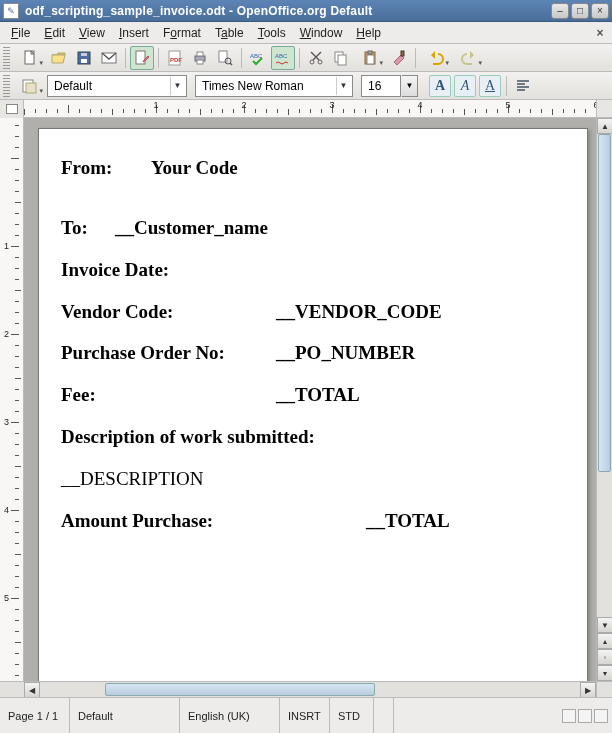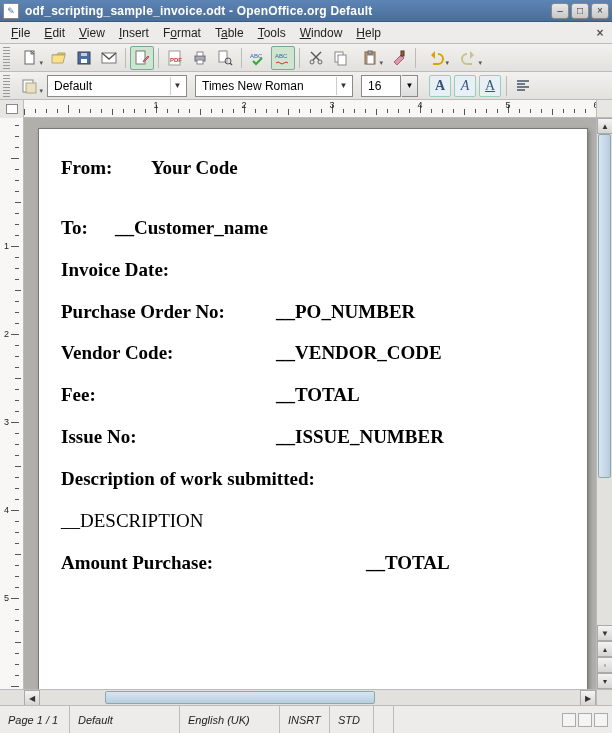--- a/index.html
+++ b/index.html
@@ -244,27 +244,26 @@
   }
   .hscroll .sb-track { flex:1; position:relative; }
   .hscroll .sb-thumb {
     position:absolute; top:1px; bottom:1px; left:12%; width:50%;
     background: linear-gradient(to bottom,#d7e5f2,#b9cde0);
     border:1px solid #8aa; border-radius:2px;
   }
   .hscroll-corner { width:16px; border-left:1px solid #bbb; }
   
   .statusbar {
-    height: 28px;
+    height: 36px;
     background: #edeceb;
     border-top: 1px solid #bbb;
     display:flex; align-items:stretch;
     font-size: 11px;
     color:#222;
-    font-style:italic;
   }
   .status-cell {
     border-right: 1px solid #bbb;
     padding: 2px 8px;
     display:flex; align-items:center;
   }
   .status-cell.flex { flex:1; border-right:none; }
   .status-icons { display:flex; align-items:center; gap:2px; padding:0 4px; }
   .status-icons .sic {
     width:14px; height:14px; border:1px solid #aaa; background:#f4f4f4;
@@ -583,38 +582,34 @@
           <div class="doc-line">
             <span class="lbl" style="width:54px">To:</span>
             <span class="val">__Customer_name</span>
           </div>
 
           <div class="doc-line">
             <span class="lbl">Invoice Date:</span>
           </div>
 
           <div class="doc-line">
+            <span class="lbl">Vendor Code:</span>
+            <span class="val">__VENDOR_CODE</span>
+          </div>
+
+          <div class="doc-line">
             <span class="lbl">Purchase Order No:</span>
             <span class="val">__PO_NUMBER</span>
-          </div>
-
-          <div class="doc-line">
-            <span class="lbl">Vendor Code:</span>
-            <span class="val">__VENDOR_CODE</span>
           </div>
 
           <div class="doc-line">
             <span class="lbl">Fee:</span>
             <span class="val">__TOTAL</span>
           </div>
 
-          <div class="doc-line">
-            <span class="lbl">Issue No:</span>
-            <span class="val">__ISSUE_NUMBER</span>
-          </div>
 
           <div class="doc-line single">
             <span>Description of work submitted:</span>
           </div>
 
           <div class="doc-plain">__DESCRIPTION</div>
 
           <div class="doc-line amount">
             <span class="lbl">Amount Purchase:</span>
             <span class="val">__TOTAL</span>

